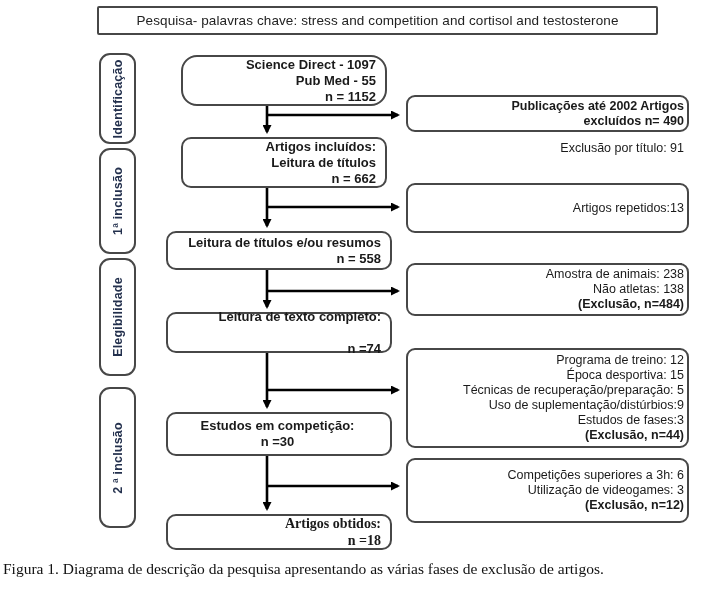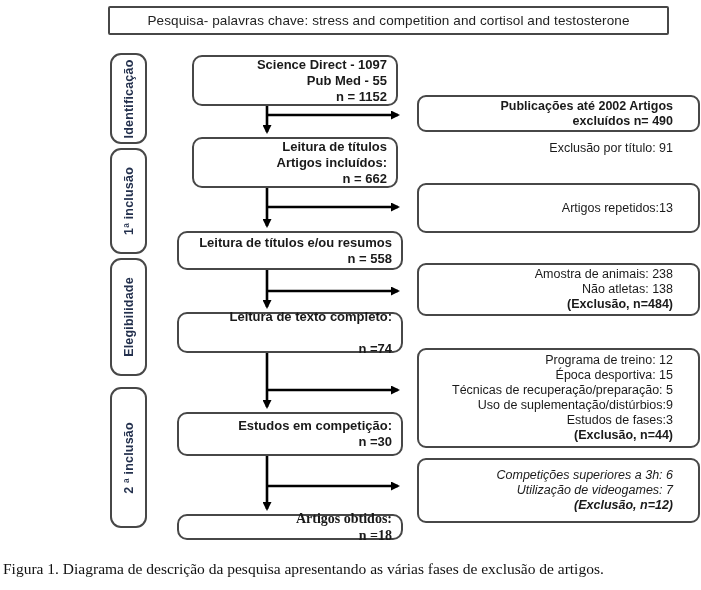--- a/index.html
+++ b/index.html
@@ -12,21 +12,20 @@
     overflow:hidden;
   }
   .box{
     position:absolute;
     border:2px solid #474747;
     background:#ffffff;
     box-sizing:border-box;
     display:flex;
     flex-direction:column;
     justify-content:center;
-    margin-left:11px;
   }
   .title-box{
     border-radius:2px;
     align-items:center;
     font-size:13.5px;
     color:#222222;
     letter-spacing:0.1px;
   }
   .stage{
     border-radius:11px;
@@ -51,21 +50,21 @@
   }
   .flowbox.serif{
     font-family:"Liberation Serif", serif;
     font-size:14px;
     line-height:17px;
   }
   .exclbox{
     border-radius:9px;
     font-size:12.5px;
     text-align:right;
-    padding:2px 25px 2px 5px;
+    padding:2px 3px 2px 5px;
     line-height:15px;
   }
   .exclbox .b{font-weight:bold;}
   .line{display:block;}
   #connectors{position:absolute;left:0;top:0;pointer-events:none;}
   #caption{
     position:absolute;
     left:3px;top:560px;
     width:695px;
     font-family:"Liberation Serif", serif;
@@ -90,48 +89,48 @@
   <div class="box stage" style="left:99px;top:148px;width:37px;height:106px;">
     <span class="vtext">1ª inclusão</span>
   </div>
   <div class="box stage" style="left:99px;top:258px;width:37px;height:118px;">
     <span class="vtext">Elegibilidade</span>
   </div>
   <div class="box stage" style="left:99px;top:387px;width:37px;height:141px;">
     <span class="vtext">2 ª inclusão</span>
   </div>
 
-  <div class="box flowbox" style="left:181px;top:55px;width:206px;height:51px;">
+  <div class="box flowbox" style="left:181px;top:55px;width:206px;height:51px;border-radius:16px;">
     <span class="line">Science Direct - 1097</span>
     <span class="line">Pub Med - 55</span>
     <span class="line">n = 1152</span>
   </div>
 
   <div class="box flowbox" style="left:181px;top:137px;width:206px;height:51px;">
+    <span class="line">Artigos incluídos:</span>
     <span class="line">Leitura de títulos</span>
-    <span class="line">Artigos incluídos:</span>
     <span class="line">n = 662</span>
   </div>
 
   <div class="box flowbox" style="left:166px;top:231px;width:226px;height:39px;justify-content:center;">
     <span class="line">Leitura de títulos e/ou resumos</span>
     <span class="line">n = 558</span>
   </div>
 
   <div class="box flowbox" style="left:166px;top:312px;width:226px;height:41px;gap:16px;">
     <span class="line">Leitura de texto completo:</span>
     <span class="line">n =74</span>
   </div>
 
-  <div class="box flowbox" style="left:166px;top:412px;width:226px;height:44px;">
+  <div class="box flowbox" style="left:166px;top:412px;width:226px;height:44px;text-align:center;">
     <span class="line">Estudos em competição:</span>
     <span class="line">n =30</span>
   </div>
 
-  <div class="box flowbox serif" style="left:166px;top:514px;width:226px;height:26px;">
+  <div class="box flowbox serif" style="left:166px;top:514px;width:226px;height:36px;">
     <span class="line">Artigos obtidos:</span>
     <span class="line">n =18</span>
   </div>
 
   <div class="box exclbox" style="left:406px;top:95px;width:283px;height:37px;">
     <span class="line b">Publicações até 2002 Artigos</span>
     <span class="line b">excluídos n= 490</span>
   </div>
 
   <div class="box exclbox" style="left:406px;top:183px;width:283px;height:50px;gap:45px;">
@@ -148,23 +147,23 @@
 
   <div class="box exclbox" style="left:406px;top:348px;width:283px;height:100px;">
     <span class="line">Programa de treino: 12</span>
     <span class="line">Época desportiva: 15</span>
     <span class="line">Técnicas de recuperação/preparação: 5</span>
     <span class="line">Uso de suplementação/distúrbios:9</span>
     <span class="line">Estudos de fases:3</span>
     <span class="line b">(Exclusão, n=44)</span>
   </div>
 
-  <div class="box exclbox" style="left:406px;top:458px;width:283px;height:65px;font-style:italic;">
+  <div class="box exclbox" style="left:406px;top:458px;width:283px;height:65px;">
     <span class="line">Competições superiores a 3h: 6</span>
-    <span class="line">Utilização de videogames: 7</span>
+    <span class="line">Utilização de videogames: 3</span>
     <span class="line b">(Exclusão, n=12)</span>
   </div>
 
   <svg id="connectors" width="701" height="590" viewBox="0 0 701 590">
     <defs>
       <marker id="ah" markerWidth="9" markerHeight="9" refX="7" refY="4.5" orient="auto" markerUnits="userSpaceOnUse">
         <path d="M0,0 L9,4.5 L0,9 z" fill="#000000"></path>
       </marker>
     </defs>
 

